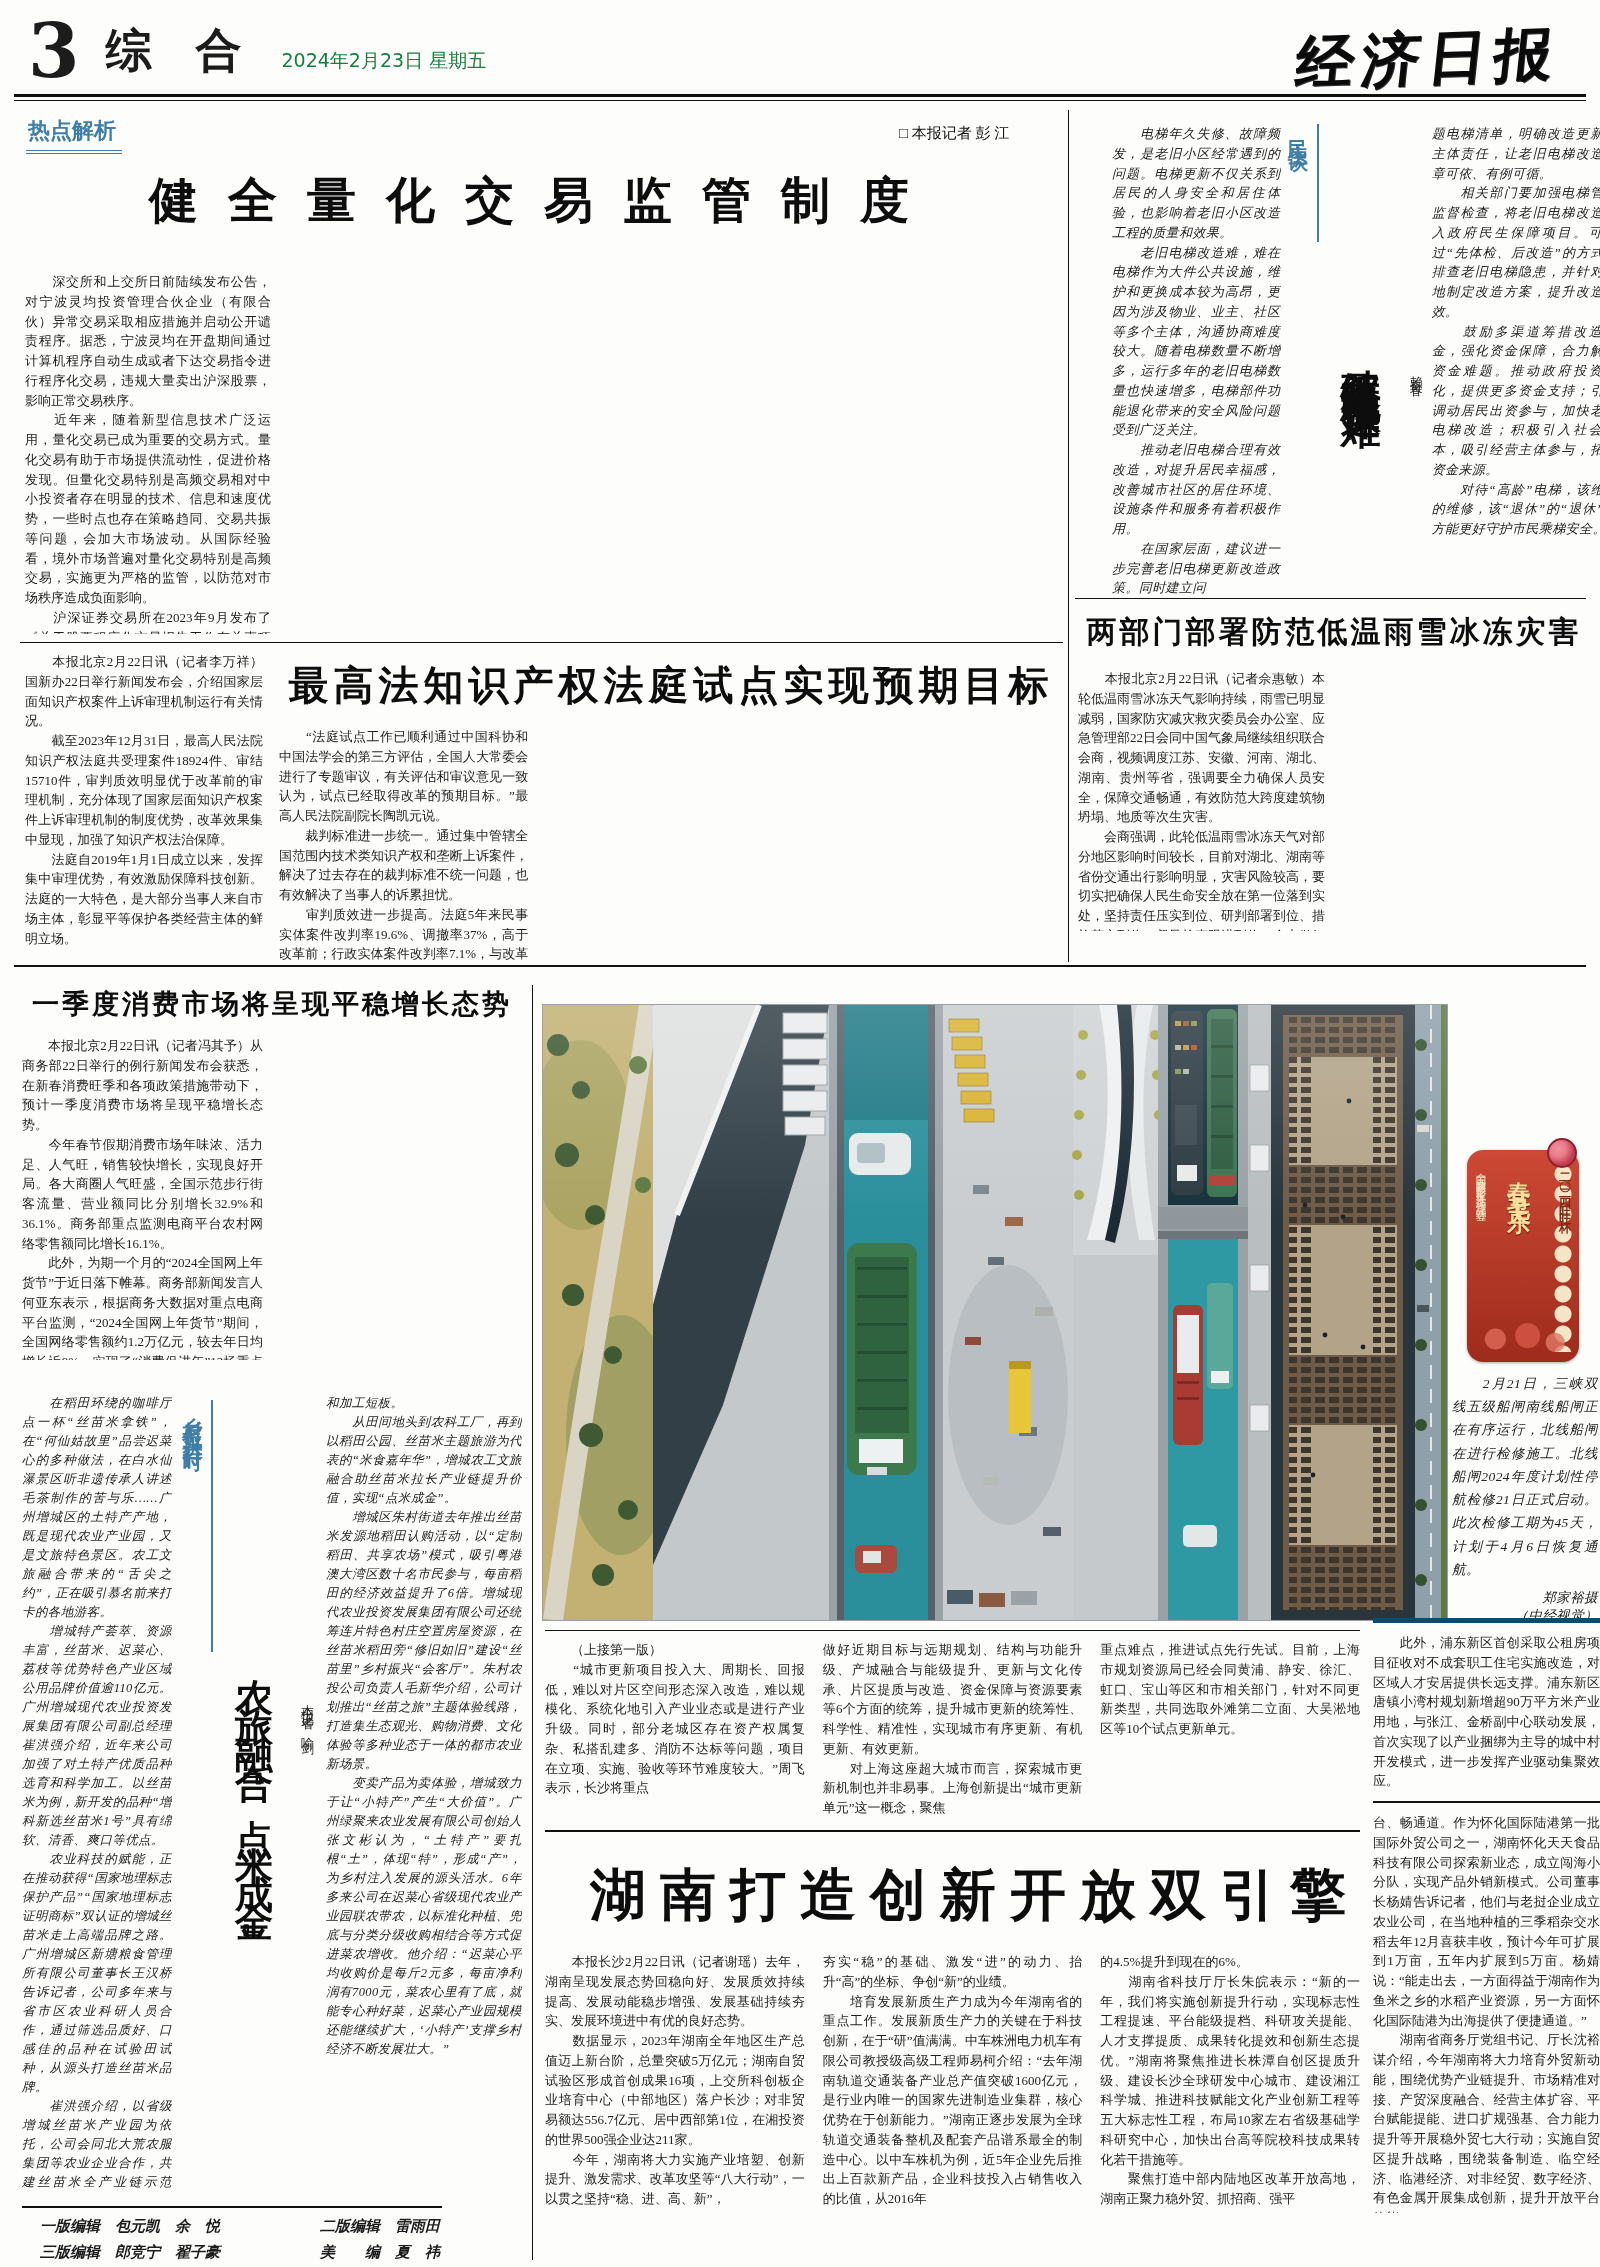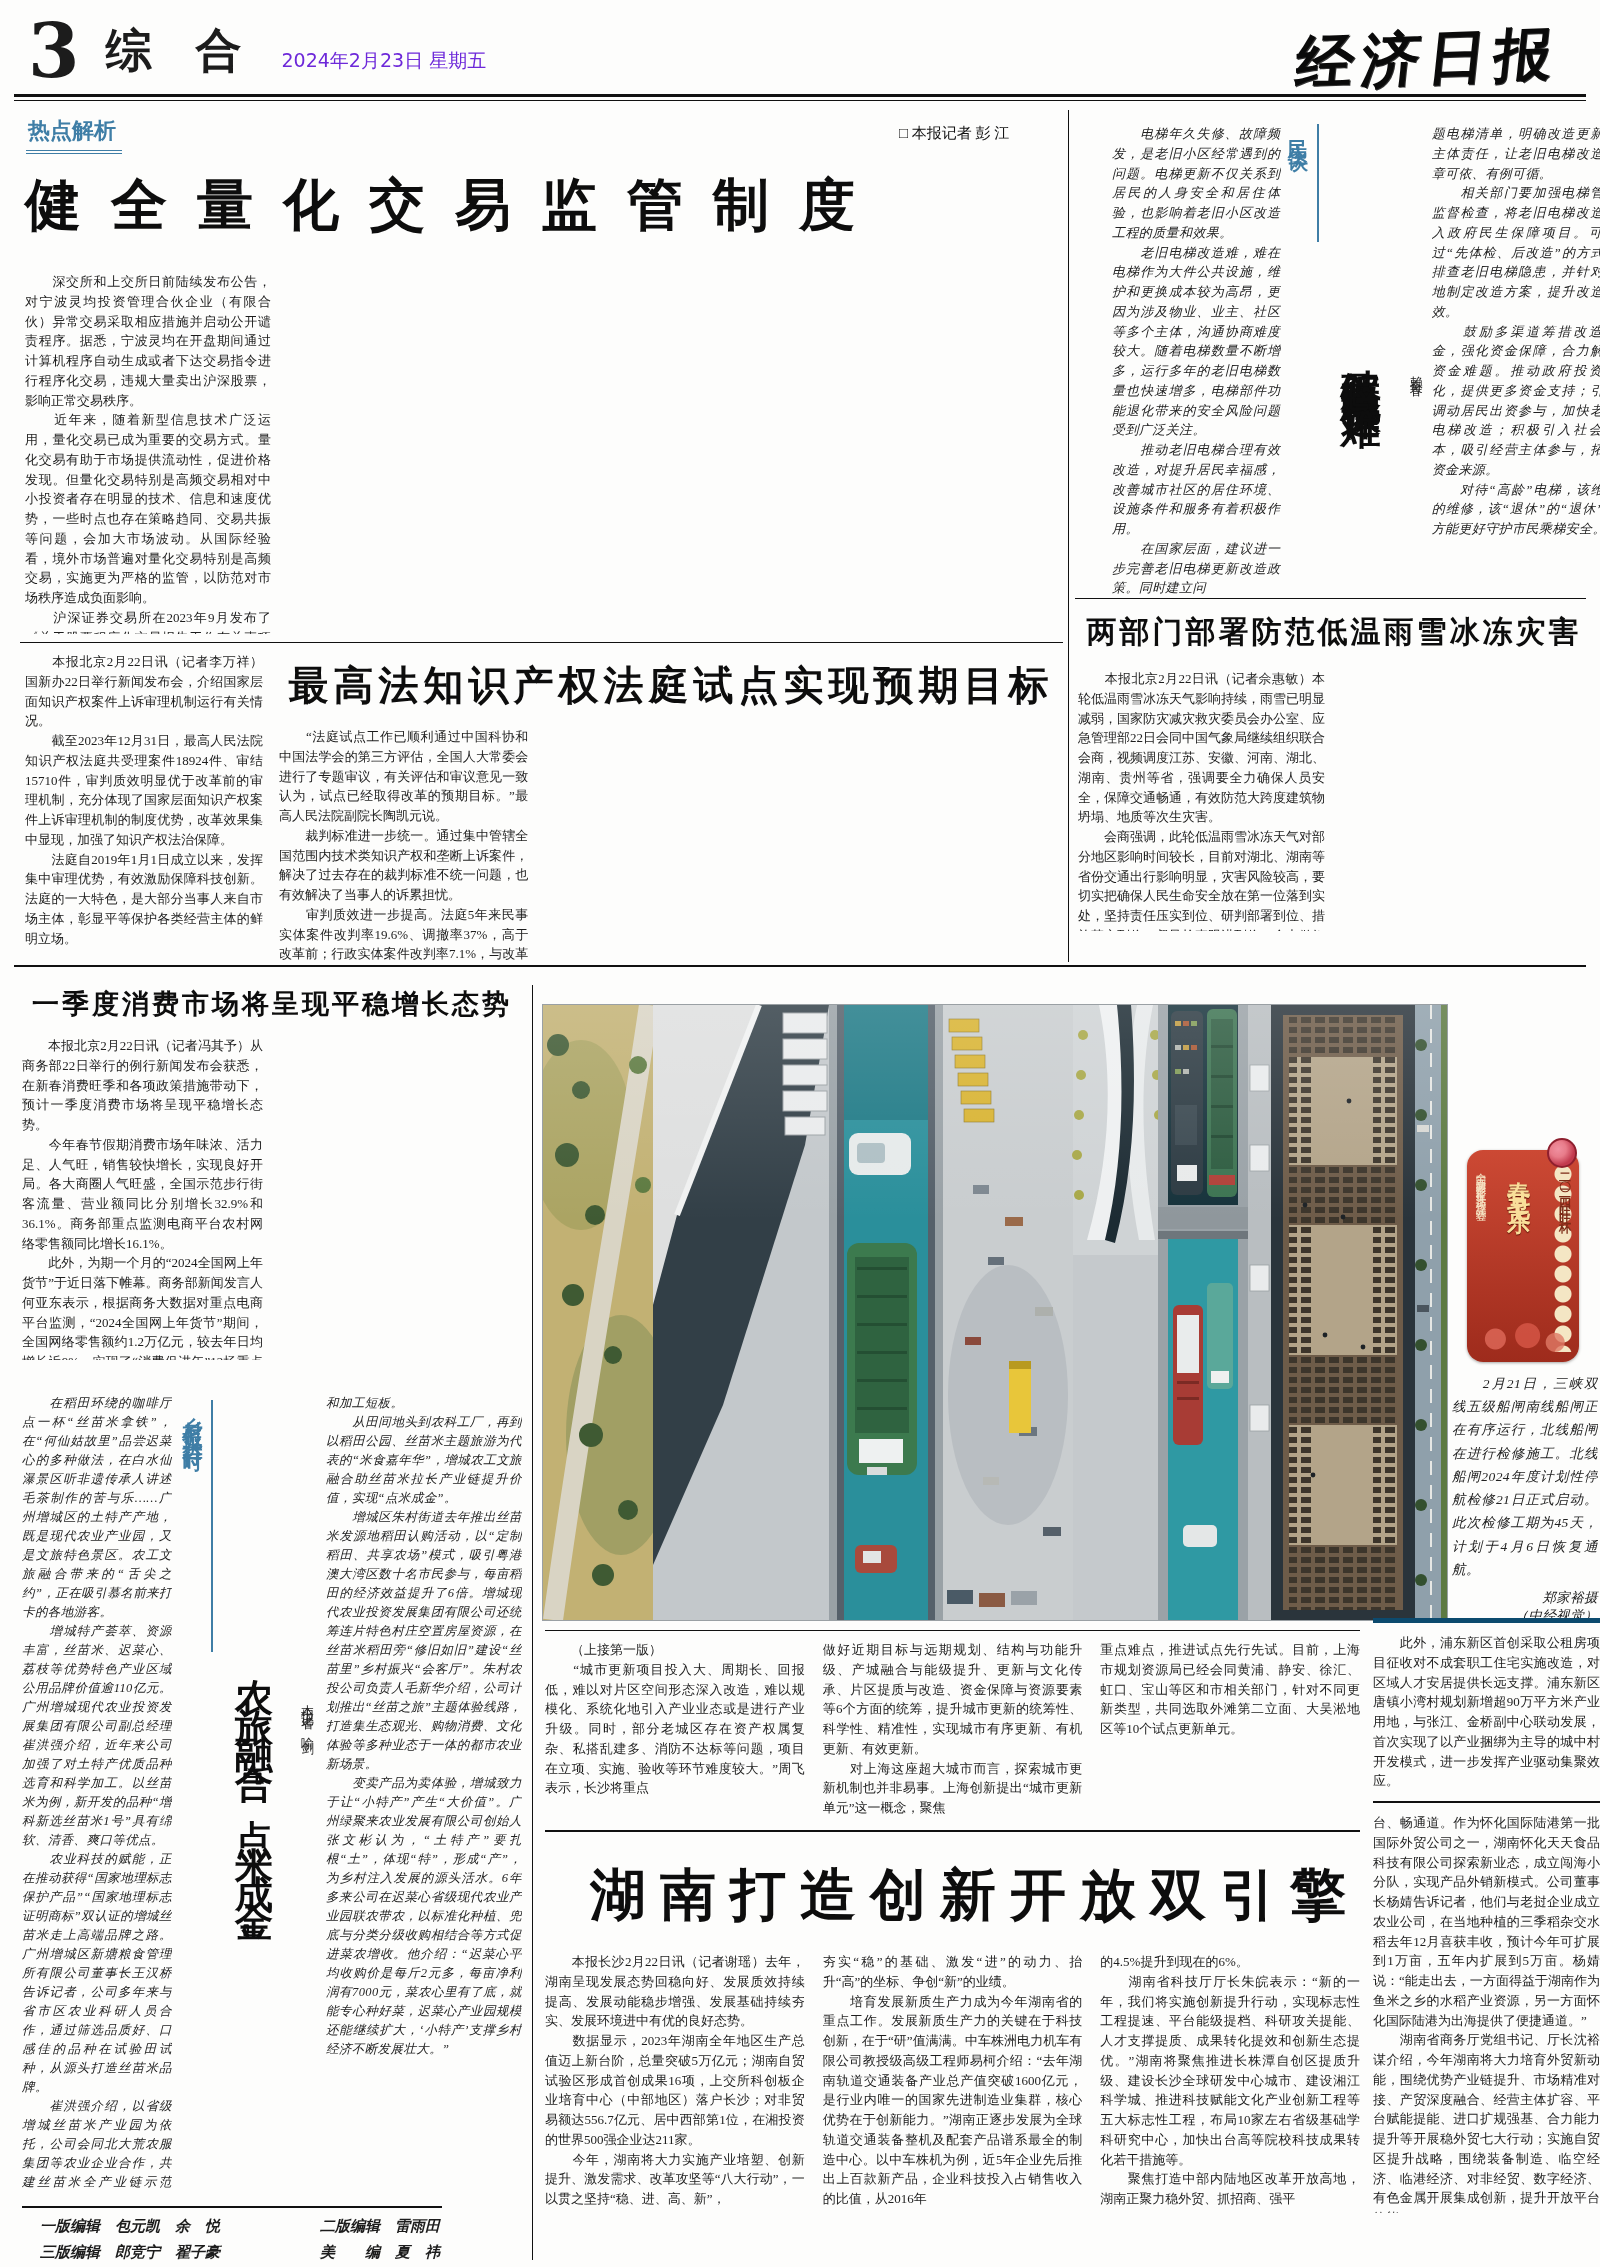--- a/index.html
+++ b/index.html
@@ -15,38 +15,38 @@
     white-space:pre-line; color:#1d1d1d; overflow:hidden;
   }
   .kai { font-style:italic; letter-spacing:.4px; color:#222; }
   .hd { font-family:"DejaVu Sans","Liberation Sans",sans-serif; font-weight:900; color:#0d0d0d; }
   .vtext { writing-mode:vertical-rl; text-orientation:upright; }
   .rule { background:#111; }
 
   
   .hdr-num { font-size:74px; font-weight:bold; line-height:1; font-family:"DejaVu Serif",serif; }
   .hdr-sec { font-size:46px; font-weight:bold; letter-spacing:14px; font-family:"DejaVu Serif",serif; }
-  .hdr-date { font-size:19px; color:#6d28d9; font-family:"DejaVu Sans",sans-serif; }
+  .hdr-date { font-size:19px; color:#15803d; font-family:"DejaVu Sans",sans-serif; }
   .masthead {
     font-size:58px; font-weight:bold; letter-spacing:8px;
     transform:rotate(-2deg) skewX(-8deg);
     font-family:"DejaVu Serif",serif; color:#0a0a0a;
     text-shadow:1px 1px 0 #333;
   }
 
   
   .col-label {
     font-size:22px; font-weight:bold; color:#3f7ea6;
     border-bottom:4px double #3f7ea6; padding:0 6px 4px 2px;
     font-family:"DejaVu Sans",sans-serif; display:inline-block;
   }
   .byline-sm { font-size:15px; color:#111; }
 
   
-  .h-quant { font-size:56px; letter-spacing:30px; text-align:left; }
+  .h-quant { font-size:49px; letter-spacing:30px; text-align:center; }
   .h-court { font-size:40px; letter-spacing:5px; text-align:center; }
   .h-weather { font-size:30px; letter-spacing:3px; text-align:center; }
   .h-consume { font-size:27px; letter-spacing:3px; text-align:center; }
   .h-hunan { font-size:56px; letter-spacing:14px; text-align:right; }
 
   .v-head-elev { font-size:40px; letter-spacing:4px; line-height:1; }
   .v-head-rural { font-size:38px; letter-spacing:28px; line-height:1; font-family:"DejaVu Serif",serif; font-weight:bold; color:#0d0d0d; }
   .v-label { font-size:20px; font-weight:bold; color:#3f7ea6; letter-spacing:6px; font-family:"DejaVu Sans",sans-serif; }
   .v-author { font-size:13px; letter-spacing:4px; color:#222; }
 

